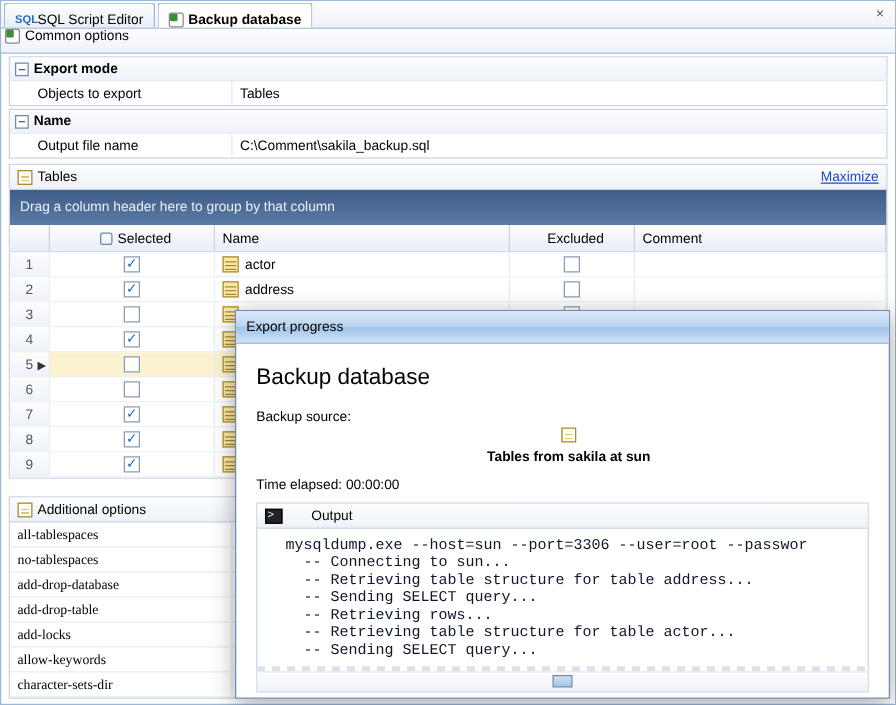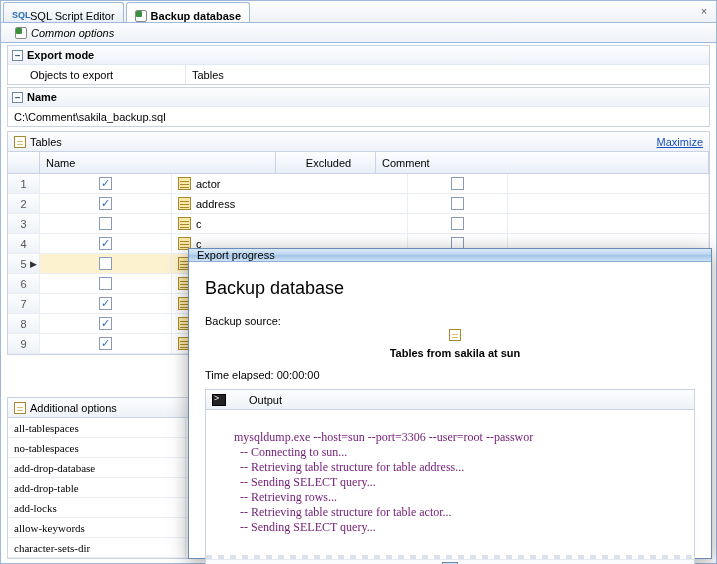--- a/index.html
+++ b/index.html
@@ -10,21 +10,21 @@
   .tabbar { height: 22px; background: linear-gradient(#fdfdfe,#eef2f8); border-bottom: 1px solid #9db8d8; display: flex; align-items: flex-end; padding-left: 2px; position: relative; }
   .tab { height: 20px; padding: 0 8px; border: 1px solid #9db8d8; border-bottom: none; border-radius: 3px 3px 0 0; background: linear-gradient(#fdfdfe,#e8eef7); display: flex; align-items: flex-end; gap: 4px; margin-right: 2px; cursor: default; }
   .tab.active { background: #fff; font-weight: bold; }
   .tabbar .close { position: absolute; right: 4px; top: 2px; width: 16px; height: 16px; color: #555; text-align: center; line-height: 14px; border: 1px solid transparent; }
   .icon-sql { width: 14px; height: 12px; font-size: 9px; font-weight: bold; color: #2b6dbb; }
   .icon-db { width: 12px; height: 12px; display: inline-block; position: relative; }
   .icon-db::before { content:""; position:absolute; inset:0; border:1px solid #888; border-radius:2px; background:#fff; }
   .icon-db::after { content:""; position:absolute; left:1px; top:1px; width:6px; height:6px; background:#3b8f3b; border-radius:1px; }
 
   
-  .optbar { height: 20px; border-bottom: 1px solid #9db8d8; background: linear-gradient(#fdfdfe,#eef2f8); display: flex; align-items: center; padding-left: 14px; gap:4px;font-style:italic; }
+  .optbar { height: 20px; border-bottom: 1px solid #9db8d8; background: linear-gradient(#fdfdfe,#eef2f8); display: flex; align-items: flex-start; padding-left: 3px; gap:4px; }
 
   
   .sect { margin: 2px 6px; border:1px solid #c8d4e4; }
   .sect-h { background: linear-gradient(#fdfdfe,#eef2f8); height: 18px; display:flex; align-items:center; padding: 0 4px; gap:4px; font-weight:bold; }
   .sect-h .sq { width:11px; height:11px; border:1px solid #6e88a8; display:flex; align-items:center; justify-content:center; font-size:10px; line-height:9px; color:#3a5a88; background:#fff;}
   .kvrow { display:flex; height:20px; border-top:1px solid #e3e9f2; }
   .kvrow .k { width: 178px; padding-left:22px; display:flex; align-items:center; border-right:1px solid #e3e9f2; }
   .kvrow .v { flex:1; padding-left:6px; display:flex; align-items:center; }
 
   
@@ -73,21 +73,21 @@
   
   .dlg { position:absolute; left:187px; top:247px; width:524px; height:311px; border:1px solid #6a8ab8; background:#fff; box-shadow: 0 4px 18px rgba(0,0,0,.35); display:flex; flex-direction:column; }
   .dlg-titlebar { height:33px; background: linear-gradient(#dceaf8,#b9d4ef 48%,#a0c3e7 52%,#cfe2f5); border-bottom:1px solid #8fb0d6; display:flex; align-items:center; padding:0 8px; }
   .dlg-body { padding: 12px 16px 4px 16px; flex:1; display:flex; flex-direction:column; }
   .dlg-body h1 { font-size:18px; font-weight:normal; margin:4px 0 16px 0;}
   .srcline { display:flex; align-items:center; gap:6px; margin:2px 0 2px 10px; font-weight:bold;flex-direction:column;}
   .outwrap { margin-top:8px; border:1px solid #c8d4e4; flex:1; display:flex; flex-direction:column; min-height:0;}
   .outhead { height:20px; background:linear-gradient(#fdfdfe,#eef2f8); border-bottom:1px solid #c8d4e4; display:flex; align-items:center; gap:23px; padding:0 6px;}
   .term { width:14px;height:12px;background:#222;border:1px solid #000;position:relative;}
   .term::after{content:">";position:absolute;left:1px;top:-2px;color:#eee;font-size:9px;}
-  .outpre { flex:1; margin:14px; padding:6px 8px; font-family: Liberation Serif, serif; font-size:12px; white-space:pre; overflow:hidden; color:#701a75; position:relative;}
+  .outpre { flex:1; margin:0; padding:6px 8px; font-family: Liberation Mono, monospace; font-size:12px; white-space:pre; overflow:hidden; color:#0f172a; position:relative;}
   .outbot { height:16px; border-top:1px solid #e4e9f1; background:linear-gradient(#fdfdfe,#eef2f8); position:relative;}
   .outbot .th { position:absolute; left:50%; top:2px; width:16px; height:10px; transform:translateX(-50%); border:1px solid #6e88a8; background:linear-gradient(#cfe2f5,#a0c3e7);}
   .wave { height:4px; background: repeating-linear-gradient(90deg,#dbe2ec 0 6px,#fff 6px 12px); }
 
 </style>
 </head>
 <body>
 
 <div id="root">
 
@@ -118,32 +118,38 @@
       <div class="v">Tables</div>
     </div>
   </div>
 
   <div class="sect">
     <div class="sect-h">
       <span class="sq">–</span>
       <span>Name</span>
     </div>
     <div class="kvrow">
+      <div class="k">Output file name</div>
       <div class="v">C:\Comment\sakila_backup.sql</div>
     </div>
   </div>
 
   <div class="panelhead">
     <span class="icon-grid"></span>
     <span>Tables</span>
     <span class="max">Maximize</span>
   </div>
   <div class="gridwrap">
+    <div class="groupbar">Drag a column header here to group by that column</div>
     <div class="colheads">
       <div class="ch-row"></div>
+      <div class="ch-sel">
+          <span class="pin"></span>
+          <span>Selected</span>
+        </div>
       <div class="ch-name">
           <span>Name</span>
         </div>
       <div class="ch-exc">
           <span>Excluded</span>
         </div>
       <div class="ch-com">
           <span>Comment</span>
         </div>
     </div>

